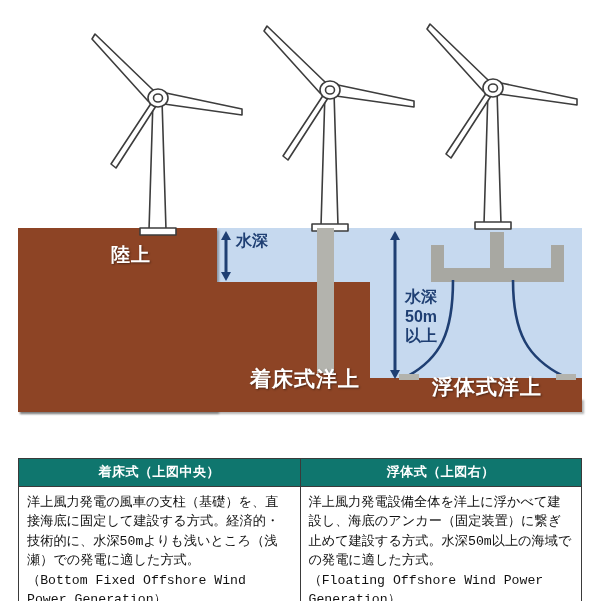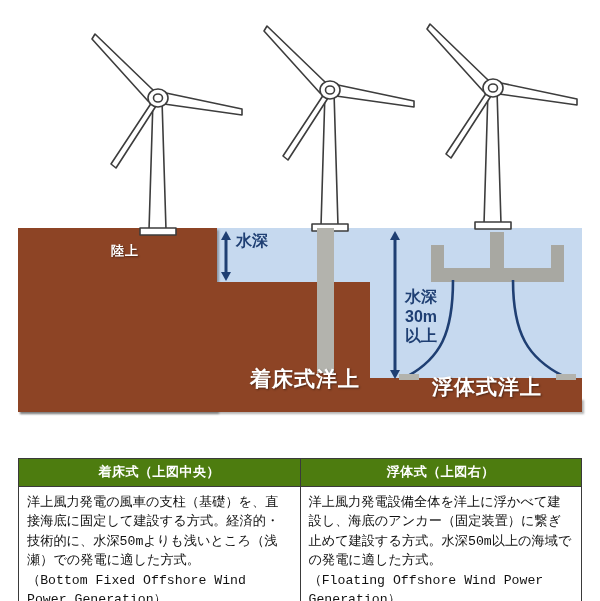--- a/index.html
+++ b/index.html
@@ -38,21 +38,21 @@
 
   
   .lbl{
     position:absolute;
     color:#ffffff;
     font-weight:bold;
     letter-spacing:1px;
     text-shadow:1px 1px 2px rgba(0,0,0,.45);
     white-space:nowrap;
   }
-  .lbl-land{font-size:13px;}
+  .lbl-land{font-size:19px;}
   .lbl-fixed{font-size:21px;}
   .lbl-float{font-size:21px;}
 
   .dlbl{
     position:absolute;
     color:#1f3f73;
     font-weight:bold;
     font-size:16px;
     line-height:1.22;
     white-space:nowrap;
@@ -61,21 +61,21 @@
   
   .tbl{
     position:absolute;
     left:18px;top:458px;
     width:564px;
     border-collapse:collapse;
     border:1px solid #3a3a3a;
     table-layout:fixed;
   }
   .tbl th{
-    background:#4d7c0f;
+    background:#0f766e;
     color:#ffffff;
     font-size:13px;
     font-weight:bold;
     text-align:center;
     padding:4px 2px 5px;
     border:1px solid #3a3a3a;
     letter-spacing:.5px;
   }
   .tbl td{
     border:1px solid #3a3a3a;
@@ -180,21 +180,21 @@
 
   <div class="arrow" style="left:388px;top:231px;">
     <svg width="14" height="148" viewBox="0 0 14 148">
       <line x1="7" y1="6" x2="7" y2="142" stroke="#1f3f73" stroke-width="3"></line>
       <polygon points="7,0 12,9 2,9" fill="#1f3f73"></polygon>
       <polygon points="7,148 12,139 2,139" fill="#1f3f73"></polygon>
     </svg>
   </div>
   <div class="dlbl" style="left:405px;top:287px;">
     <div>水深</div>
-    <div>30m</div>
+    <div>50m</div>
     <div>以上</div>
   </div>
 
   <div class="lbl lbl-land" style="left:111px;top:242px;">陸上</div>
 
   <div class="lbl lbl-float" style="left:432px;top:373px;">浮体式洋上</div>
 
   <div class="lbl lbl-fixed" style="left:250px;top:365px;">着床式洋上</div>
 
 </div>

